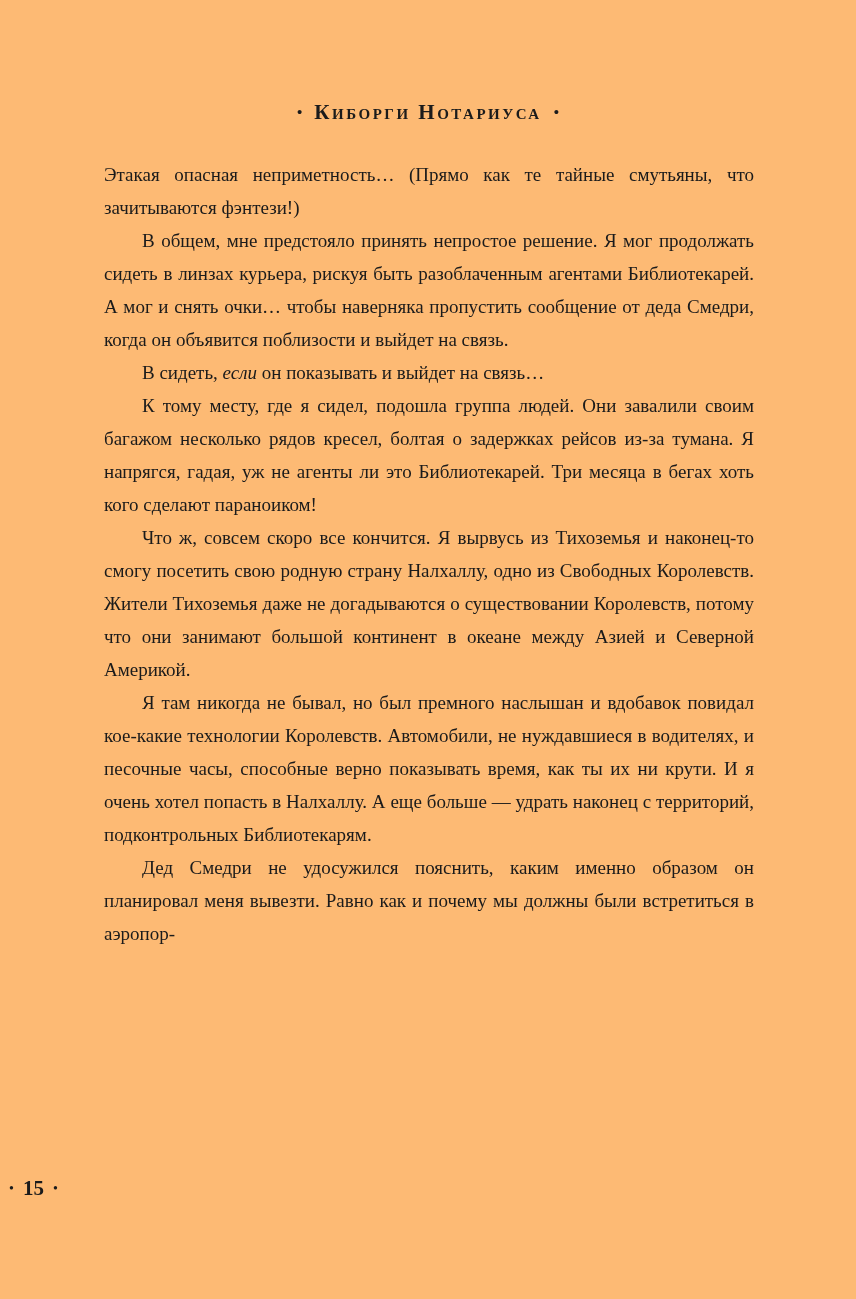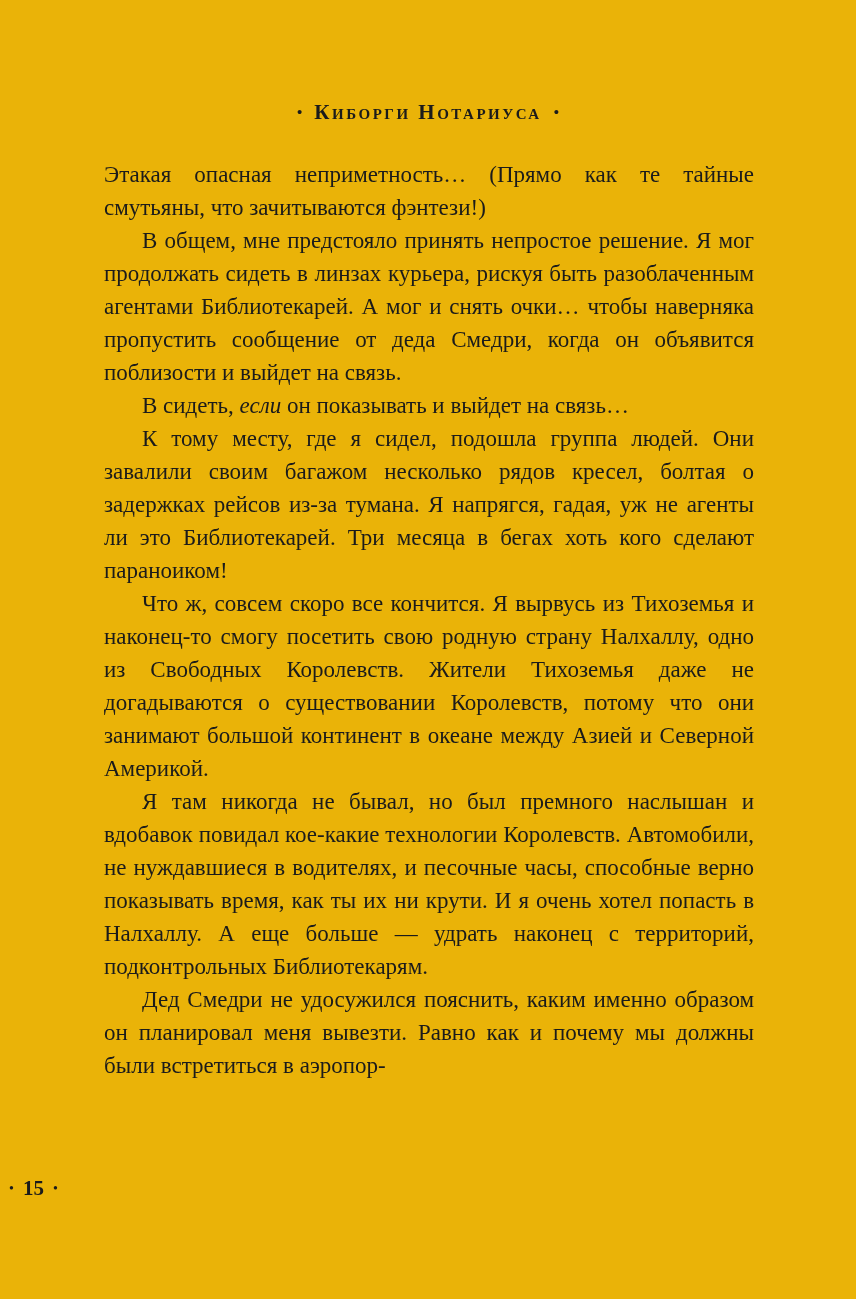--- a/index.html
+++ b/index.html
@@ -5,21 +5,21 @@
   html, body {
     margin: 0;
     padding: 0;
     background: #ffffff;
   }
   .page {
     position: relative;
     width: 856px;
     height: 1299px;
     margin: 0 auto;
-    background: #eab308;
+    background: #fdba74;
     color: #1b1b1b;
     font-family: "Liberation Serif", "DejaVu Serif", serif;
     overflow: hidden;
     box-sizing: border-box;
   }
   .running-header {
     position: absolute;
     top: 100px;
     left: 0;
     right: 0;
@@ -38,21 +38,21 @@
     vertical-align: 2px;
     padding: 0 12px;
     color: #1b1b1b;
   }
   .text-block {
     position: absolute;
     top: 158px;
     left: 104px;
     width: 650px;
     text-align: justify;
-    font-size: 23px;
+    font-size: 19px;
     line-height: 33px;
     color: #1b1b1b;
   }
   .text-block p.para {
     margin: 0;
     padding: 0;
   }
   .text-block p.para.indent {
     text-indent: 38px;
   }

